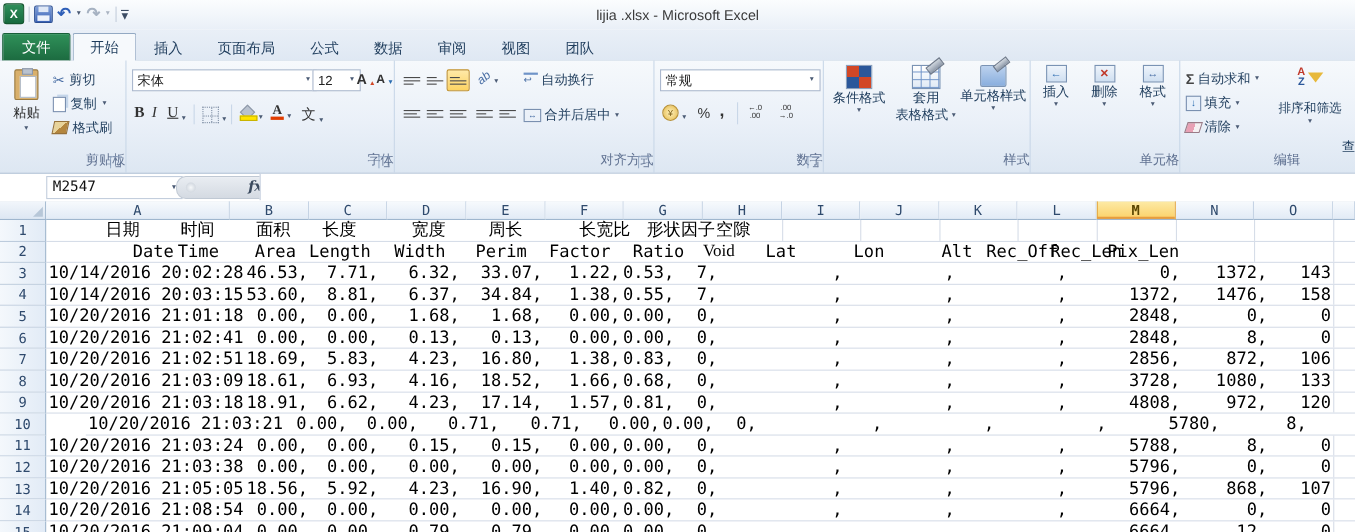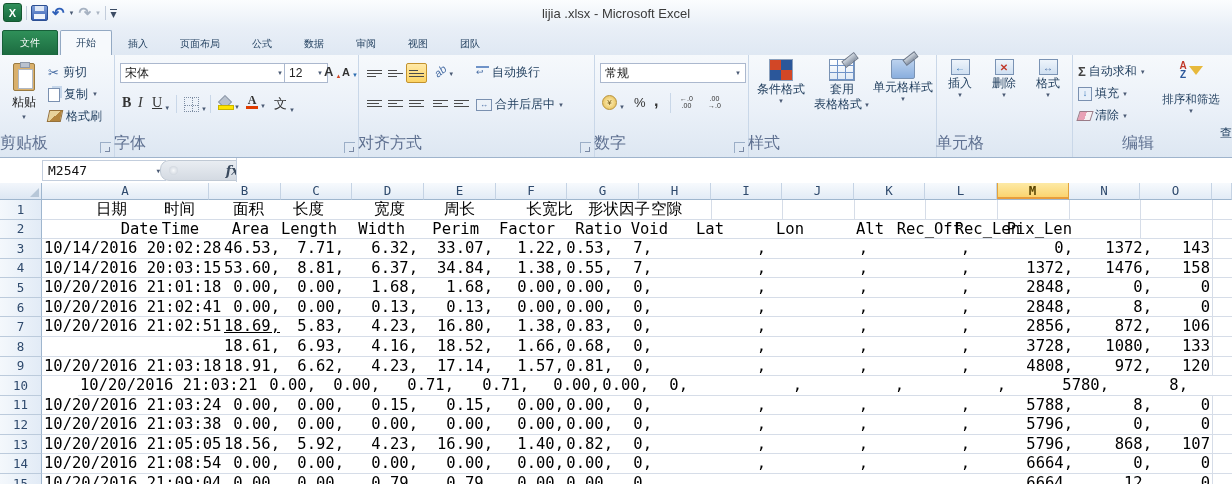--- a/index.html
+++ b/index.html
@@ -21,30 +21,30 @@
   .undo{color:#2e5fb8;font-size:15px;font-weight:bold;line-height:14px}
   .redo{color:#a6b2c2;font-size:15px;font-weight:bold;line-height:14px}
   .qcust{display:flex;flex-direction:column;align-items:center;line-height:4px;color:#3c4c64}
   .qcust i{display:block;width:7px;height:1px;background:#3c4c64;margin-bottom:2px}
   #wintitle{position:absolute;left:0;right:0;top:6px;text-align:center;font-size:13px;color:#3a3a3a}
 
   
   #tabrow{position:absolute;left:0;top:27px;width:1232px;height:28px;
     background:linear-gradient(#e9eff7,#dfe8f3);border-bottom:1px solid #9db3cd}
   #tabs{position:absolute;left:2px;bottom:-1px;display:flex;align-items:flex-end;height:27px}
-  .tab{height:24px;line-height:24px;padding:0 15px;font-size:10px;color:#1e3c5c;border:1px solid transparent;border-bottom:none}
+  .tab{height:24px;line-height:24px;padding:0 15px;font-size:13px;color:#1e3c5c;border:1px solid transparent;border-bottom:none}
   .tab.file{background:linear-gradient(#2f9059,#1c6b40);border:1px solid #175f39;border-radius:2px 2px 0 0;
     color:#fff;padding:0 17px;margin-right:2px}
   .tab.active{background:#f6f9fc;border:1px solid #93a9c3;border-bottom:1px solid #f6f9fc;border-radius:2px 2px 0 0;color:#1e3c5c}
 
   
   #ribbon{position:absolute;left:0;top:55px;width:1232px;height:102px;
     background:linear-gradient(#f6f9fc 0%,#eaf0f8 55%,#dde7f2 100%);border-bottom:1px solid #9fb4cc}
   .rgroup{position:absolute;top:0;height:102px;border-right:1px solid #c9d7e8}
-  .glabel{position:absolute;left:0;right:0;bottom:3px;text-align:left;font-size:16px;color:#5f7191}
+  .glabel{position:absolute;left:0;right:0;bottom:3px;text-align:right;font-size:12px;color:#5f7191}
   .launcher{position:absolute;right:3px;bottom:4px;width:10px;height:10px;border-left:1px solid #8aa0bd;border-top:1px solid #8aa0bd;opacity:.8}
   .launcher::after{content:"";position:absolute;right:1px;bottom:1px;width:4px;height:4px;border-right:1px solid #5f7191;border-bottom:1px solid #5f7191}
 
   
   .pastebtn{position:absolute;left:4px;top:4px;width:40px;height:80px;display:flex;flex-direction:column;align-items:center;gap:3px;padding-top:4px}
   .clipic{width:20px;height:26px;background:#d9b06c;border:1px solid #9a7b42;border-radius:2px;position:relative}
   .clipic::before{content:"";position:absolute;left:4px;top:5px;width:13px;height:18px;background:#fff;border:1px solid #b0b8c4}
   .clipic::after{content:"";position:absolute;left:6px;top:-2px;width:8px;height:4px;background:#b9c2cf;border:1px solid #8d98a8}
   .minicol{position:absolute;left:48px;top:6px;width:64px}
   .minibtn{display:flex;align-items:center;gap:4px;height:22px;font-size:12px;color:#1e3c5c;white-space:nowrap}
@@ -493,21 +493,21 @@
     </div>
     <div class="srow" style="top: 36.571px; height: 19.571px; line-height: 18.571px;">
       <span class="segR" style="right: 1074px;">Date</span>
       <span class="segR" style="right: 1033px;">Time</span>
       <span class="segR" style="right: 963px;">Area</span>
       <span class="segR" style="right: 895px;">Length</span>
       <span class="segR" style="right: 827px;">Width</span>
       <span class="segR" style="right: 753px;">Perim</span>
       <span class="segR" style="right: 677px;">Factor</span>
       <span class="segR" style="right: 610px;">Ratio</span>
-      <span class="segR" style="right: 564px;">Void</span>
+      <span class="segR" style="right: 564px; font-family: Liberation Serif, serif;">Void</span>
       <span class="segR" style="right: 508px;">Lat</span>
       <span class="segR" style="right: 428px;">Lon</span>
       <span class="segR" style="right: 348px;">Alt</span>
       <span class="segR" style="right: 270px;">Rec_Off</span>
       <span class="segR" style="right: 212px;">Rec_Len</span>
       <span class="segR" style="right: 160px;">Pix_Len</span>
       <i class="vl" style="left: 1098px;"></i>
       <i class="vl" style="left: 1170px;"></i>
     </div>
     <div class="srow" style="top: 56.142px; height: 19.571px; line-height: 18.571px;">
@@ -573,36 +573,37 @@
       <span class="segR" style="right: 466px;">,</span>
       <span class="segR" style="right: 364px;">,</span>
       <span class="segR" style="right: 262px;">,</span>
       <span class="segR" style="right: 159px;">2848,</span>
       <span class="segR" style="right: 80px;">8,</span>
       <span class="segR" style="right: 22px;">0</span>
       <i class="vl" style="left: 1170px;"></i>
     </div>
     <div class="srow" style="top: 134.426px; height: 19.571px; line-height: 18.571px;">
       <span class="segL">10/20/2016 21:02:51</span>
-      <span class="segR" style="right: 952px; text-decoration: underline;">18.69,</span>
+      <span class="segR" style="right: 952px;">18.69,</span>
       <span class="segR" style="right: 888px;">5.83,</span>
       <span class="segR" style="right: 814px;">4.23,</span>
       <span class="segR" style="right: 739px;">16.80,</span>
       <span class="segR" style="right: 668px;">1.38,</span>
       <span class="segR" style="right: 619px;">0.83,</span>
       <span class="segR" style="right: 580px;">0,</span>
       <span class="segR" style="right: 466px;">,</span>
       <span class="segR" style="right: 364px;">,</span>
       <span class="segR" style="right: 262px;">,</span>
       <span class="segR" style="right: 159px;">2856,</span>
       <span class="segR" style="right: 80px;">872,</span>
       <span class="segR" style="right: 22px;">106</span>
       <i class="vl" style="left: 1170px;"></i>
     </div>
     <div class="srow" style="top: 153.997px; height: 19.571px; line-height: 18.571px;">
+      <span class="segL">10/20/2016 21:03:09</span>
       <span class="segR" style="right: 952px;">18.61,</span>
       <span class="segR" style="right: 888px;">6.93,</span>
       <span class="segR" style="right: 814px;">4.16,</span>
       <span class="segR" style="right: 739px;">18.52,</span>
       <span class="segR" style="right: 668px;">1.66,</span>
       <span class="segR" style="right: 619px;">0.68,</span>
       <span class="segR" style="right: 580px;">0,</span>
       <span class="segR" style="right: 466px;">,</span>
       <span class="segR" style="right: 364px;">,</span>
       <span class="segR" style="right: 262px;">,</span>

